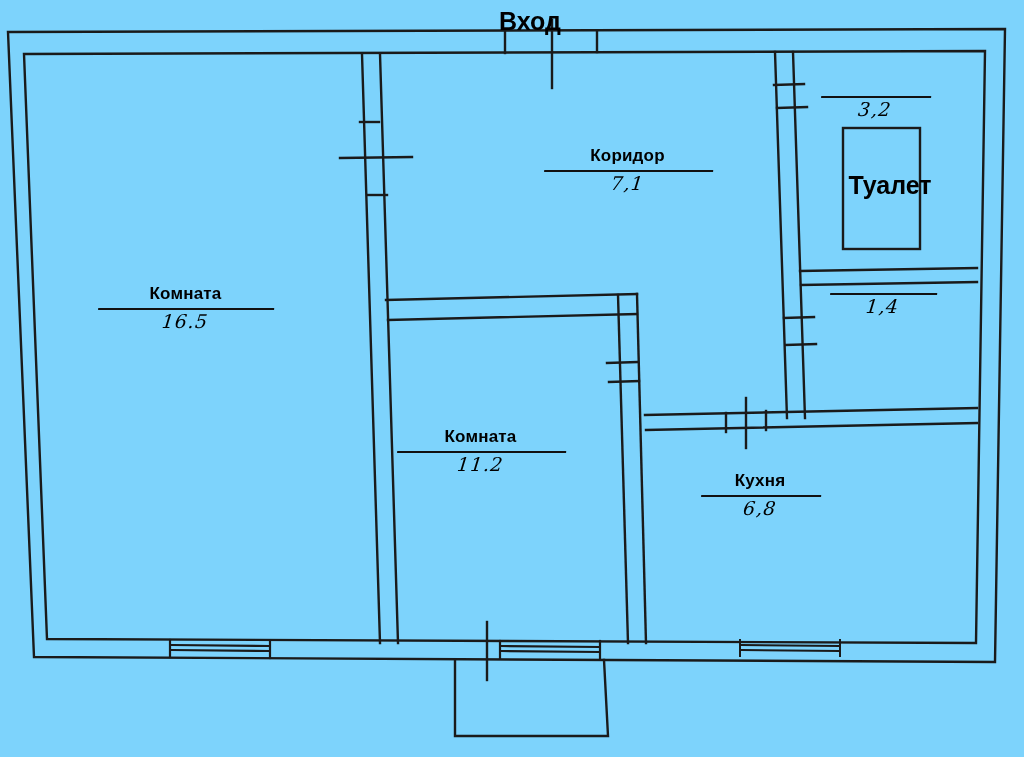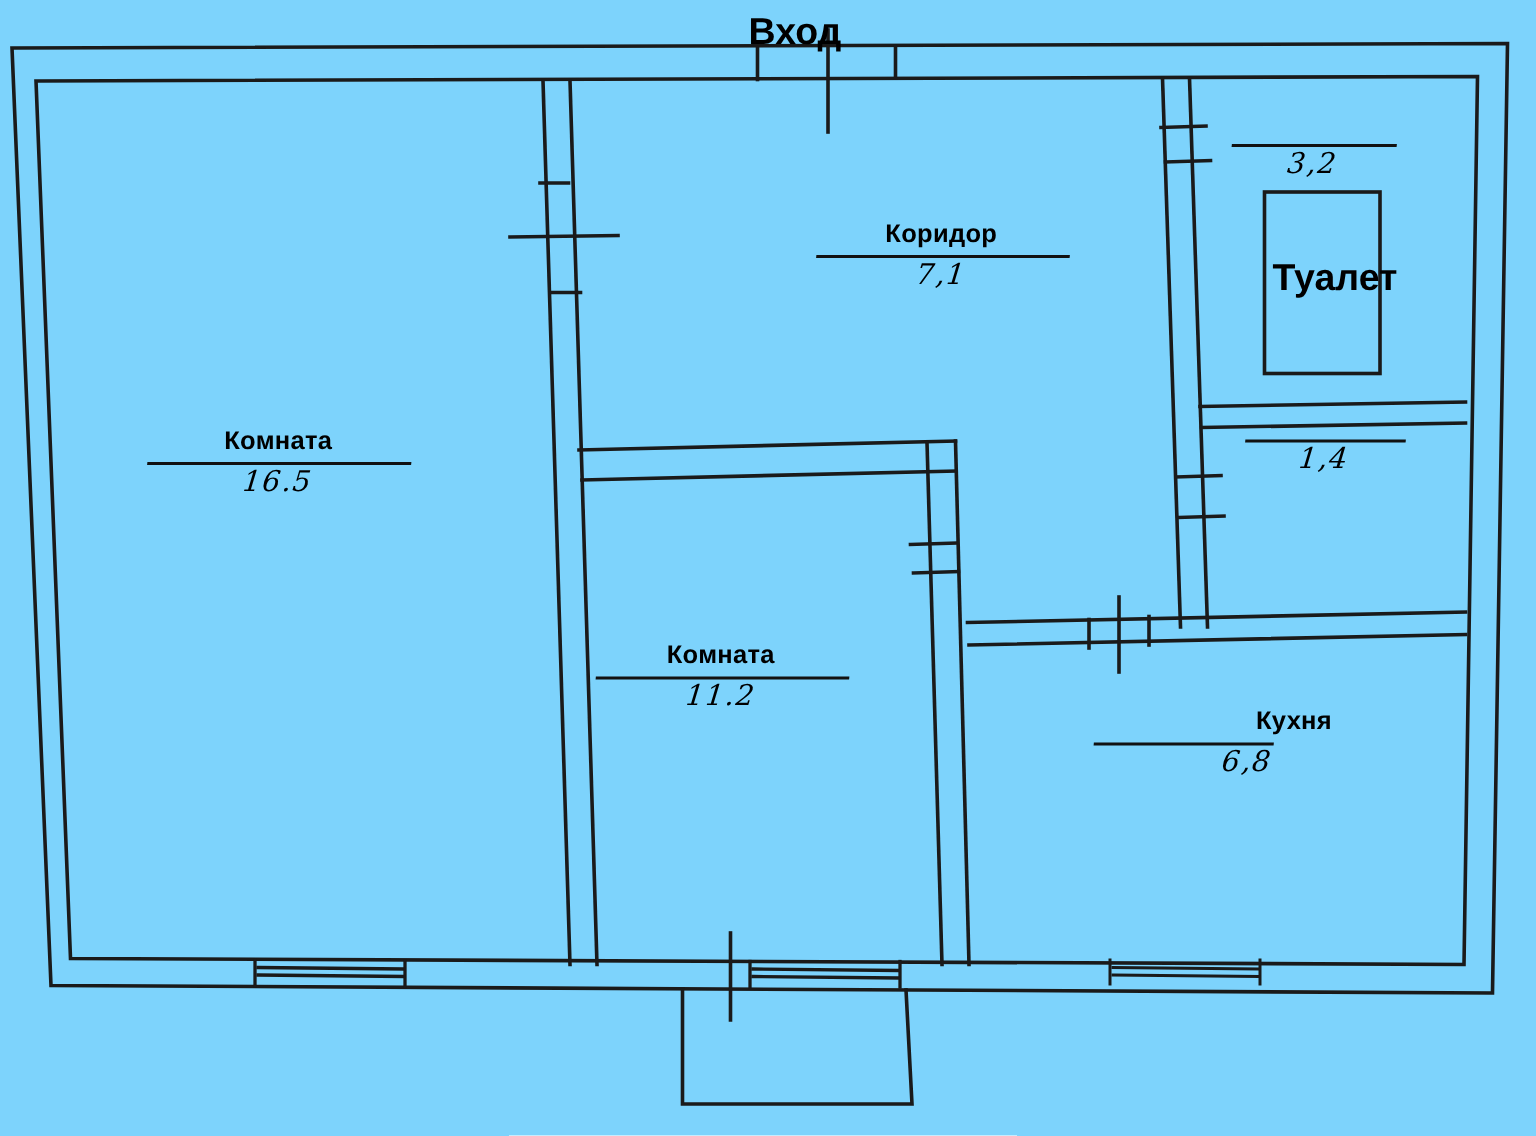--- a/index.html
+++ b/index.html
@@ -65,21 +65,21 @@
     text-align: center;
     user-select: none;
   }
   
   #label-entrance   { left: 470px; top: 8px;  width: 120px; }
   #label-room-big   { left: 63px;  top: 280px; width: 245px; }
   #label-corridor   { left: 510px; top: 142px; width: 235px; }
   #label-room-small { left: 363px; top: 423px; width: 235px; }
   #label-bath       { left: 790px; top: 172px; width: 200px; }
   #label-toilet     { left: 790px; top: 292px; width: 185px; }
-  #label-kitchen    { left: 688px; top: 467px; width: 200px; text-align: right; }
+  #label-kitchen    { left: 660px; top: 467px; width: 200px; }
   #label-balcony    { left: 440px; top: 679px; width: 180px; }
   #label-bath-area  { left: 820px; top: 96px;  width: 110px; }
 
   #label-bath .area, #label-toilet .area { width: 58%; }
   #label-kitchen .area { width: 60%; }
 
   .area-standalone {
     position: absolute;
     font-family: "DejaVu Serif", serif;
     font-style: italic;

